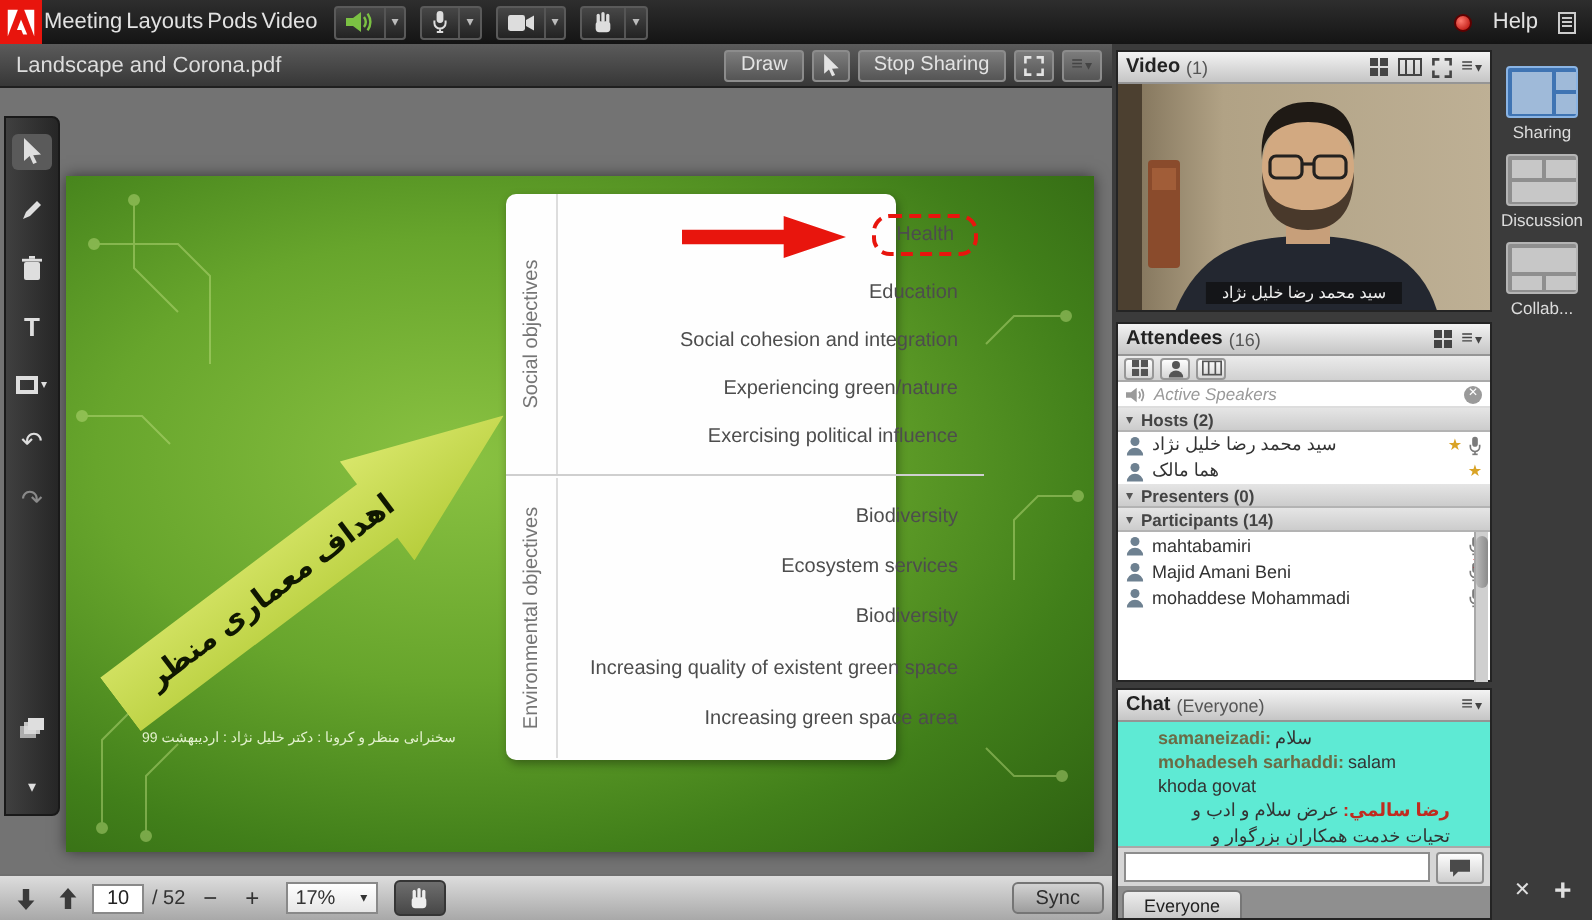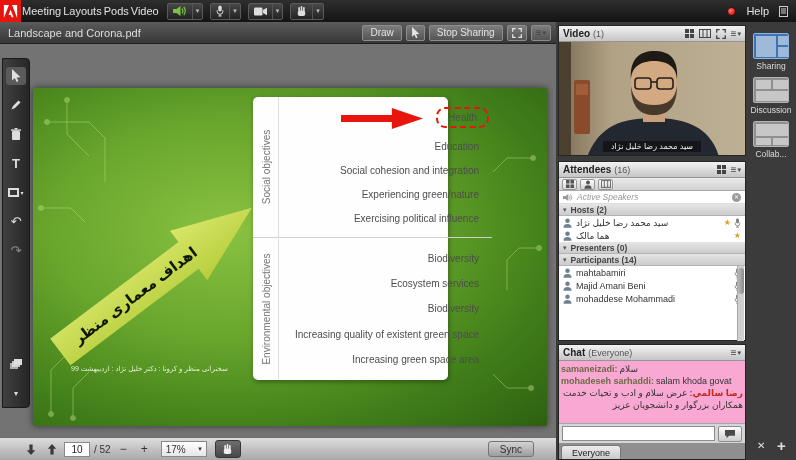--- a/index.html
+++ b/index.html
@@ -39,21 +39,21 @@
 .sec2{top:142px;height:140px}
 .gutter{width:26px;border-right:1px solid #ddd;position:relative;flex:none}
 .vlabel{position:absolute;left:50%;top:50%;transform:translate(-50%,-50%) rotate(-90deg);white-space:nowrap;font-size:10px;color:#757575}
 .items{flex:1;display:flex;flex-direction:column;justify-content:space-around;align-items:flex-end;padding:7px 13px 7px 4px;font-size:10px;color:#4d4d4d;text-align:right}
 .dashed{border:2px dashed #e8150d;border-radius:9px;padding:3px 10px;margin:-3px -10px 0 0}
 .redarrow{position:absolute;left:308px;top:20px;width:82px;height:21px;background:#e8150d;clip-path:polygon(0 33%,62% 33%,62% 0,100% 50%,62% 100%,62% 67%,0 67%);z-index:3}
 .bigarrow{position:absolute;left:3px;top:161px;width:240px;height:62px;transform:rotate(-37deg);background:linear-gradient(#d8e66a,#b7ce3c);clip-path:polygon(0 23%,67% 23%,67% 0,100% 50%,67% 100%,67% 77%,0 77%);display:flex;align-items:center;justify-content:center;z-index:2}
 .bigarrow span{font-size:15px;font-weight:bold;color:#0f1700;padding-right:52px;white-space:nowrap;direction:rtl}
 .credit{position:absolute;left:38px;top:277px;font-size:7px;color:#e4f2cf;direction:rtl;z-index:2}
 
-.share-footer{position:absolute;left:0;bottom:0;width:556px;height:23px;background:linear-gradient(#dddddd,#a8a8a8);border-top:1px solid #6f6f6f;display:flex;align-items:center;gap:4px;padding:0 22px;z-index:8}
+.share-footer{position:absolute;left:0;bottom:0;width:556px;height:23px;background:linear-gradient(#dddddd,#a8a8a8);border-top:1px solid #6f6f6f;display:flex;align-items:center;gap:4px;padding:0 4px;z-index:8}
 .fbtn{width:17px;height:17px;display:flex;align-items:center;justify-content:center;border-radius:2px;color:#333;font-size:12px}
 .pageinput{width:26px;height:15px;border:1px solid #898989;background:#fff;font-size:10px;text-align:center;font-family:inherit;color:#222}
 .pagetotal{font-size:10px;color:#333}
 .zoomsel{width:46px;height:16px;border:1px solid #898989;background:linear-gradient(#fff,#e6e6e6);font-size:10px;color:#333;display:flex;align-items:center;justify-content:space-between;padding:0 4px;margin-left:4px}
 .handbtn{width:26px;height:18px;background:linear-gradient(#6e6e6e,#474747);border:1px solid #353535;border-radius:3px;display:flex;align-items:center;justify-content:center;margin-left:4px;color:#eee}
 .syncbtn{margin-left:auto;height:16px;padding:0 11px;background:linear-gradient(#d2d2d2,#9d9d9d);border:1px solid #757575;border-radius:3px;font-size:10px;color:#2e2e2e;display:flex;align-items:center}
 
 .rightbg{position:absolute;left:556px;top:22px;width:240px;height:438px;background:#3b3b3b}
 .pod{position:absolute;background:#dcdcdc;border:1px solid #242424;display:flex;flex-direction:column}
 .pod-header{height:16px;background:linear-gradient(#f3f3f3,#c5c5c5);border-bottom:1px solid #959595;display:flex;align-items:center;gap:3px;padding:0 4px;flex:none}
@@ -75,21 +75,21 @@
 .gcaret{font-size:7px;color:#555}
 .arow{height:13px;background:#fff;display:flex;align-items:center;gap:4px;padding:0 4px;font-size:9px;color:#333;flex:none}
 .arow .nm{white-space:nowrap;overflow:hidden}
 .rowicons{margin-left:auto;display:flex;align-items:center;gap:3px;position:relative;color:#7b7b7b}
 .star{color:#d9a326;font-size:8px;line-height:1}
 .redx{position:absolute;right:-2px;top:-4px;color:#d71920;font-size:9px;font-weight:bold}
 .attfill{flex:1;background:#fff}
 .scrollbar{position:absolute;right:1px;top:104px;width:7px;height:75px;background:#cfcfcf;border-left:1px solid #a8a8a8}
 .scrollthumb{position:absolute;left:0;top:2px;width:6px;height:26px;background:linear-gradient(90deg,#b9b9b9,#8b8b8b);border-radius:3px}
 
-.chatbody{flex:1;background:#f9a8d4;padding:2px 2px;font-size:9px;color:#333;overflow:hidden;line-height:1.35}
+.chatbody{flex:1;background:#5eead4;padding:2px 20px;font-size:9px;color:#333;overflow:hidden;line-height:1.35}
 .sender{font-weight:bold;color:#6b6b45;margin-right:2px}
 .sender.red{color:#c02b20;margin-right:0;margin-left:2px}
 .rtlmsg{direction:rtl;text-align:right}
 .chatinputrow{height:20px;display:flex;align-items:center;gap:3px;padding:0 3px;background:#d6d6d6;border-top:1px solid #a8a8a8;flex:none}
 .chatinput{flex:1;height:15px;border:1px solid #8d8d8d;background:#fff;font-size:9px;padding:0 3px;font-family:inherit}
 .chatsend{width:24px;height:16px;background:linear-gradient(#fdfdfd,#cecece);border:1px solid #8d8d8d;border-radius:2px;display:flex;align-items:center;justify-content:center;color:#4a4a4a}
 .chattabs{height:16px;background:#8f8f8f;display:flex;align-items:flex-end;padding:0 2px;flex:none}
 .chattab{height:14px;background:linear-gradient(#ededed,#c9c9c9);border:1px solid #777;border-bottom:none;border-radius:3px 3px 0 0;font-size:9px;color:#222;padding:0 10px;display:flex;align-items:center}
 
 .thumb{position:absolute;width:36px;height:26px;border-radius:2px}

